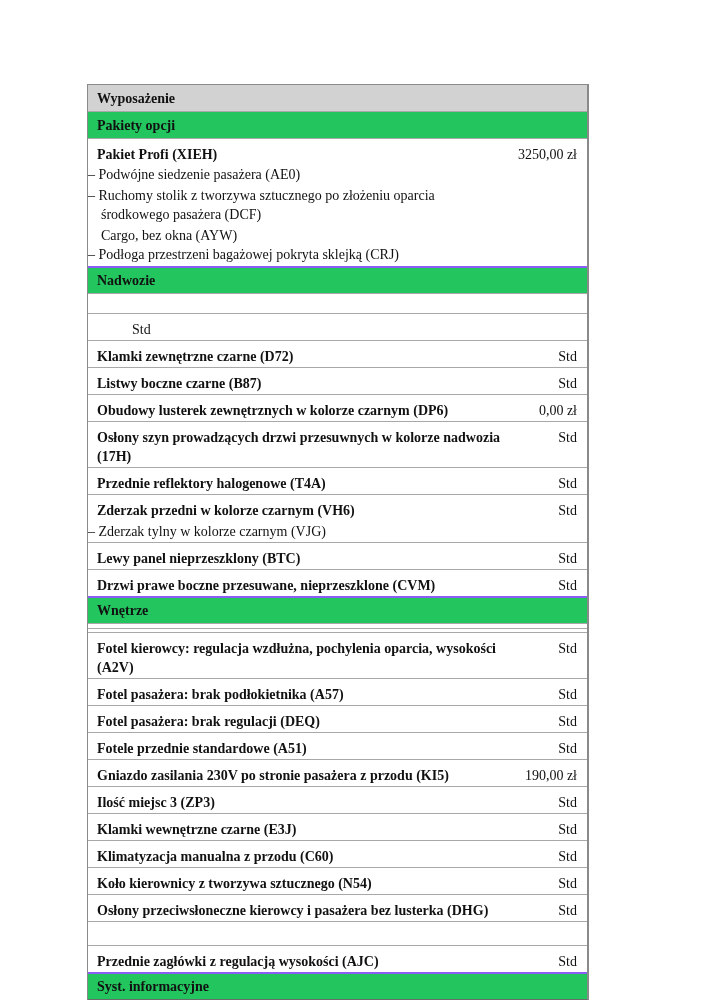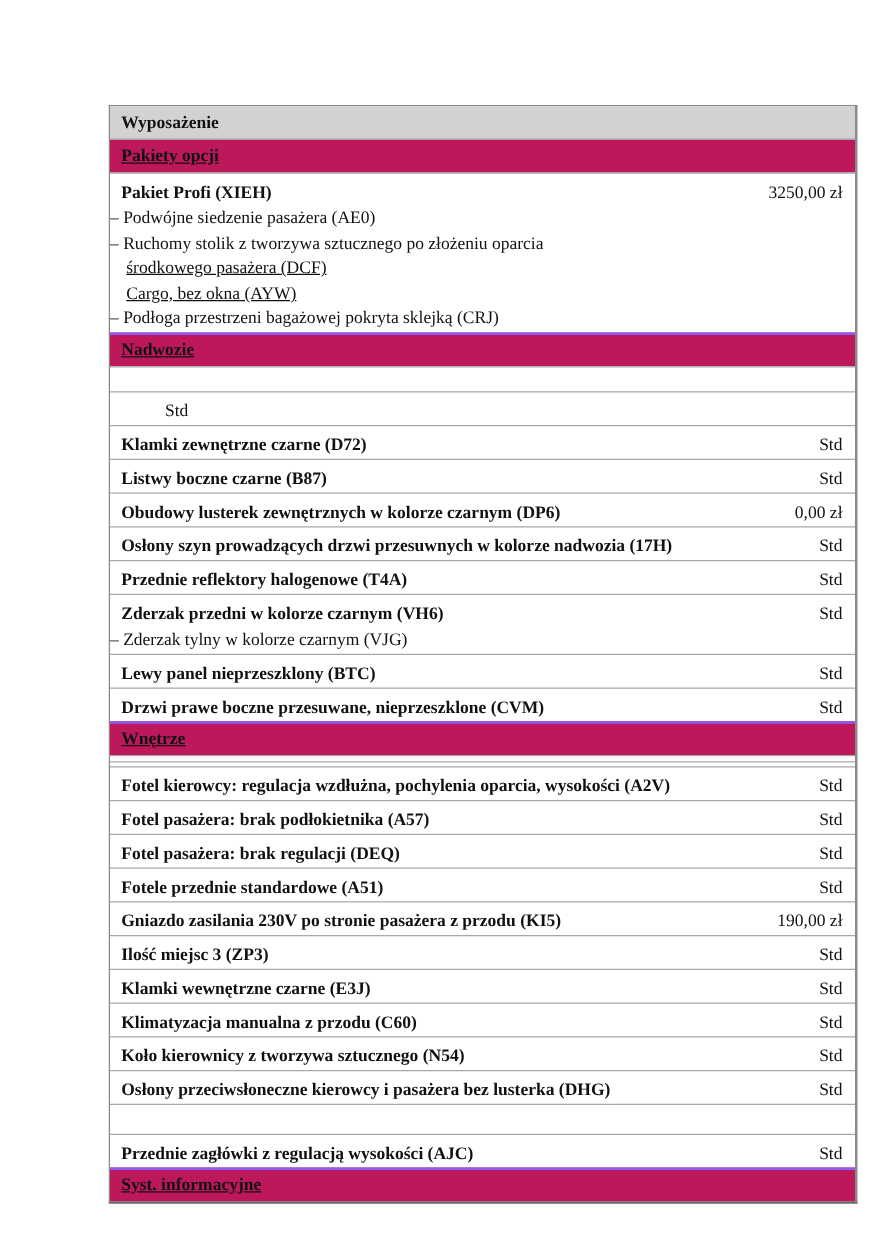--- a/index.html
+++ b/index.html
@@ -1,34 +1,34 @@
 <!DOCTYPE html>
 <html><head>
   <meta charset="utf-8">
   <style>
     html, body { margin: 0; padding: 0; background: #ffffff; }
     body { width: 707px; height: 1000px; position: relative; overflow: hidden;
            font-family: "Liberation Serif", "DejaVu Serif", serif; color: #111; }
-    .sheet { position: absolute; left: 87px; top: 84px; width: 599px;
+    .sheet { position: absolute; left: 87px; top: 84px; width: 502px;
              border: 1px solid #8a8a8a; border-right: 2px solid #8a8a8a; border-bottom: 2px solid #6a6a6a;
              box-sizing: border-box; }
     .row { display: flex; justify-content: space-between; align-items: flex-start;
            border-top: 1px solid #a8a8a8; padding: 0 10px 0 9px; box-sizing: border-box;
            font-size: 14px; line-height: 19px; }
     .row:first-child { border-top: none; }
     .row .label { flex: 1; padding-right: 12px; }
     .row .price { white-space: nowrap; font-weight: normal; text-align: right; margin-left: 35px; }
     .title-row { background: #d2d2d2; height: 26px; align-items: center; font-weight: bold; }
-    .section-row { background: #be185d; height: 27px; align-items: center; font-weight: bold; text-decoration: underline; }
+    .section-row { background: #22c55e; height: 27px; align-items: center; font-weight: bold; }
     .section-row.thick { border-top: 2px solid #8b5cf6; }
     .item { padding-top: 6px; padding-bottom: 1px; min-height: 21px; }
     .item .label { font-weight: bold; }
     .pkg .label { font-weight: bold; }
     .sub-line { font-weight: normal; display: block; margin-left: -9px; }
-    .sub-line .cont { display: block; padding-left: 13px; text-decoration: underline; }
+    .sub-line .cont { display: block; padding-left: 13px; }
     .spacer { height: 20px; }
     .spacer-thin { height: 5px; }
     .plain-sub { font-weight: normal; display: block; margin-left: -9px; }
   </style>
 </head>
 <body>
 
 <div class="sheet">
 
   <div class="row title-row">

